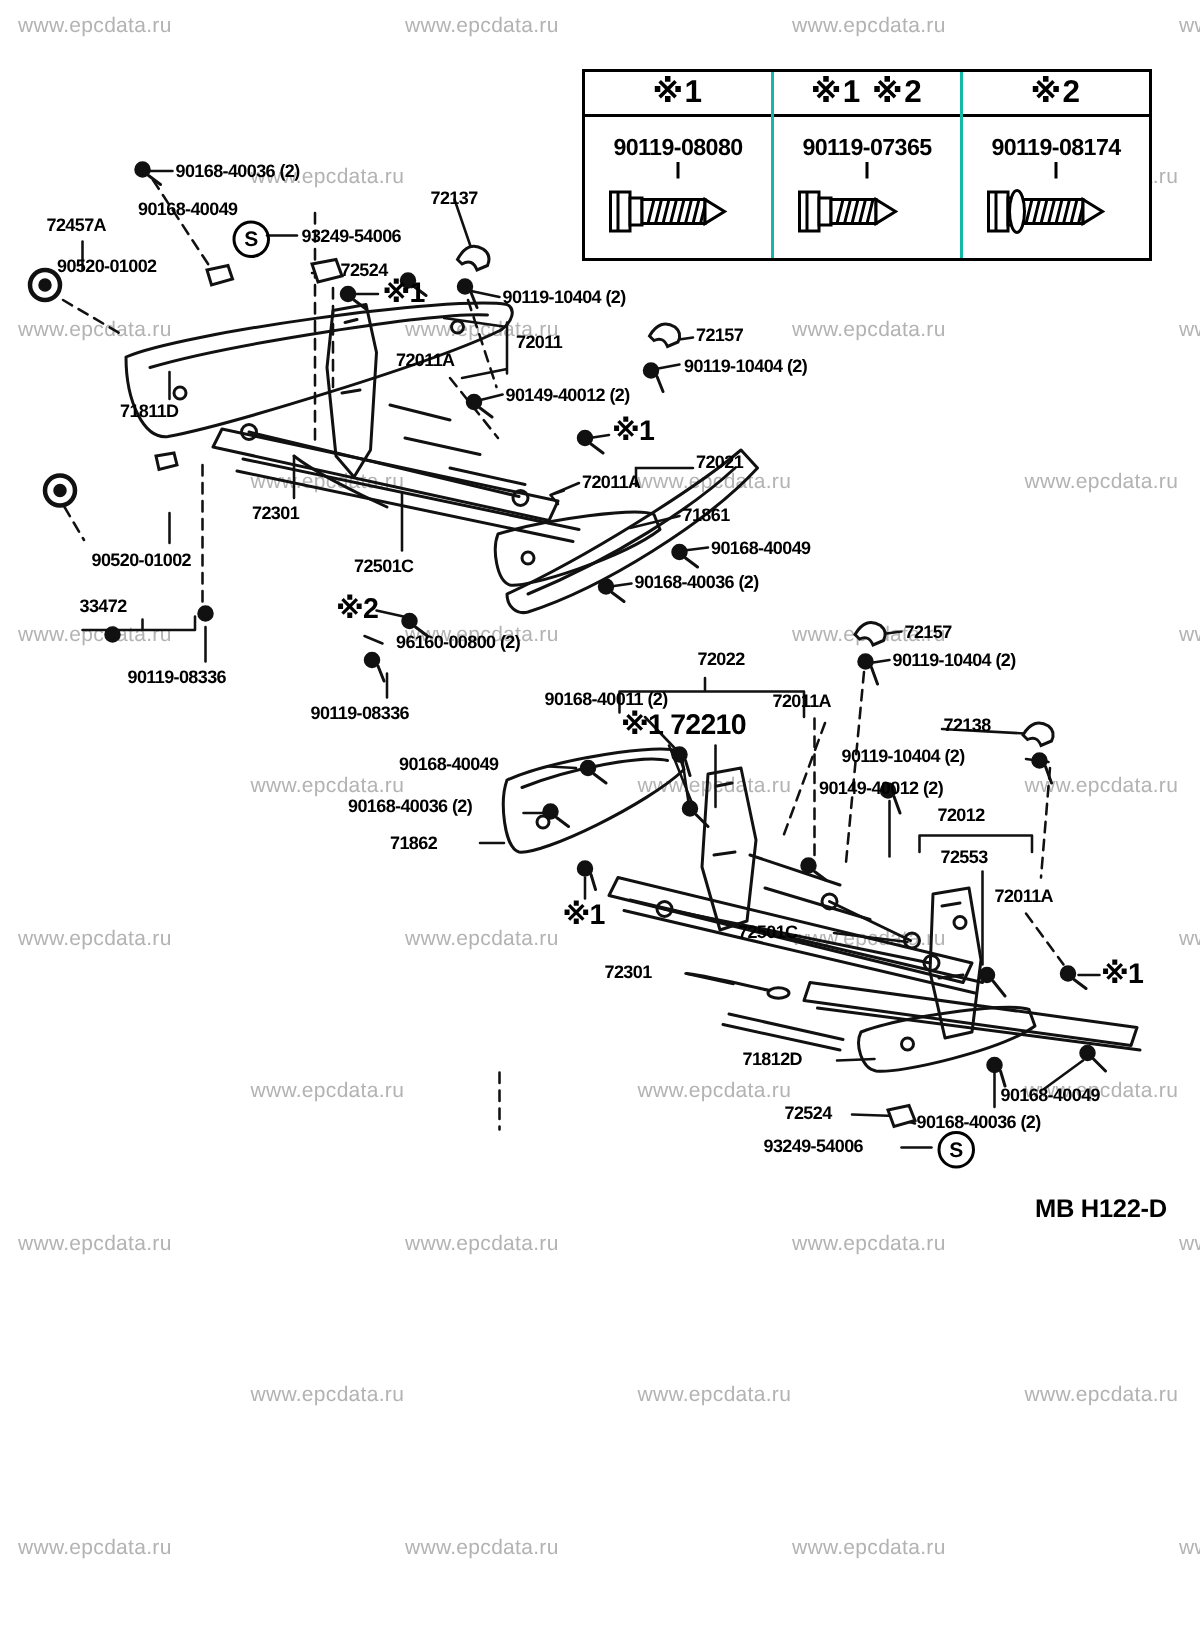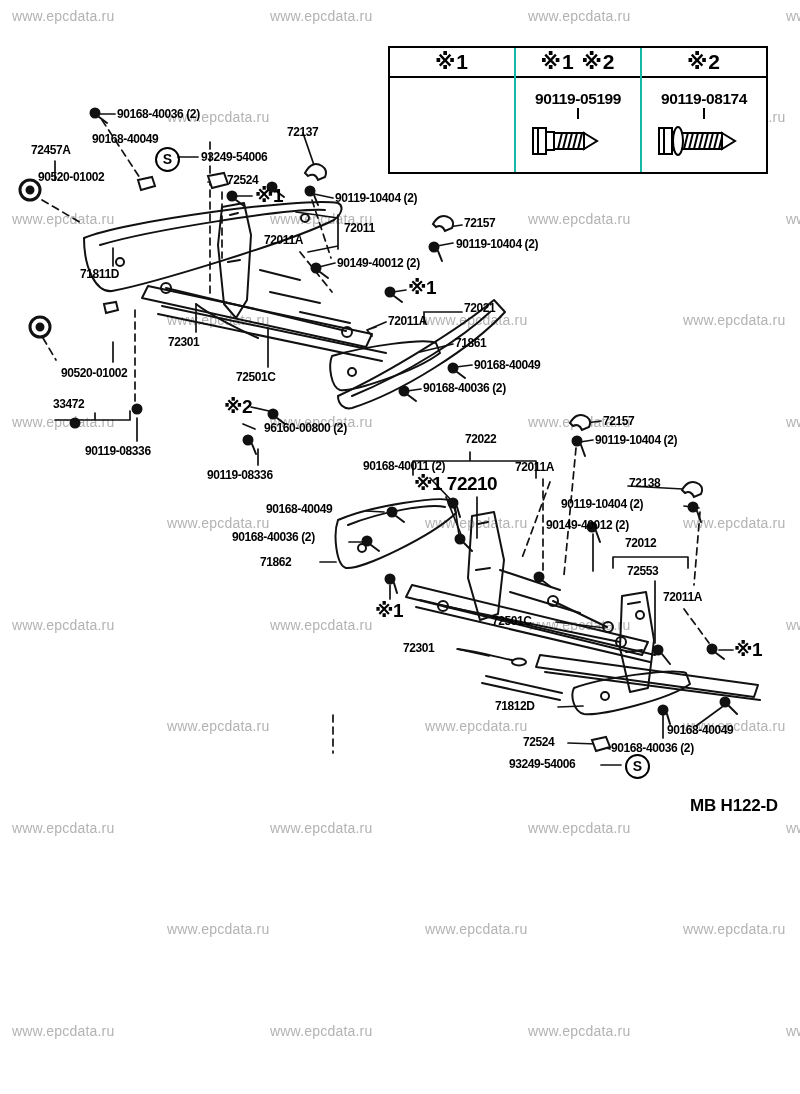--- a/index.html
+++ b/index.html
@@ -241,25 +241,40 @@
         <path d="M592,740 L606,737 L610,747 L596,751 Z"></path>
         <path d="M138,180 L152,177 L155,186 L141,190 Z"></path>
         <path d="M104,304 L116,302 L118,310 L106,313 Z"></path>
       </g>
     </g>
   </svg>
 
   <div class="legend">
       <div class="col">
         <div class="hd">※1</div>
+     <div class="bd">
+       <div class="pn">90119-08080</div>
+       <div class="pnline"></div>
+       <svg width="96" height="44" viewBox="0 0 96 44">
+    <g stroke="#000" stroke-width="2" fill="#fff">
+      <rect x="3" y="9" width="13" height="26"></rect>
+              <line x1="8" y1="9" x2="8" y2="35"></line>
+      <rect x="16" y="13" width="8" height="18"></rect>
+      <rect x="24" y="14" width="42" height="16"></rect>
+      <path d="M28,30 l4,-16 M33,30 l4,-16 M38,30 l4,-16 M43,30 l4,-16 M48,30 l4,-16 M53,30 l4,-16 M58,30 l4,-16 M63,30 l4,-16 " fill="none"></path>
+      <path d="M66,14 L79,22 L66,30 Z"></path>
+
+    </g>
+          </svg>
+     </div>
       </div>
       <div class="col">
         <div class="hd">※1 ※2</div>
      <div class="bd">
-       <div class="pn">90119-05199</div>
+       <div class="pn">90119-07365</div>
        <div class="pnline"></div>
        <svg width="96" height="44" viewBox="0 0 96 44">
     <g stroke="#000" stroke-width="2" fill="#fff">
       <rect x="3" y="9" width="13" height="26"></rect>
               <line x1="8" y1="9" x2="8" y2="35"></line>
       <rect x="16" y="13" width="8" height="18"></rect>
       <rect x="24" y="14" width="30" height="16"></rect>
       <path d="M28,30 l4,-16 M33,30 l4,-16 M38,30 l4,-16 M43,30 l4,-16 M48,30 l4,-16 " fill="none"></path>
       <path d="M54,14 L67,22 L54,30 Z"></path>
 

